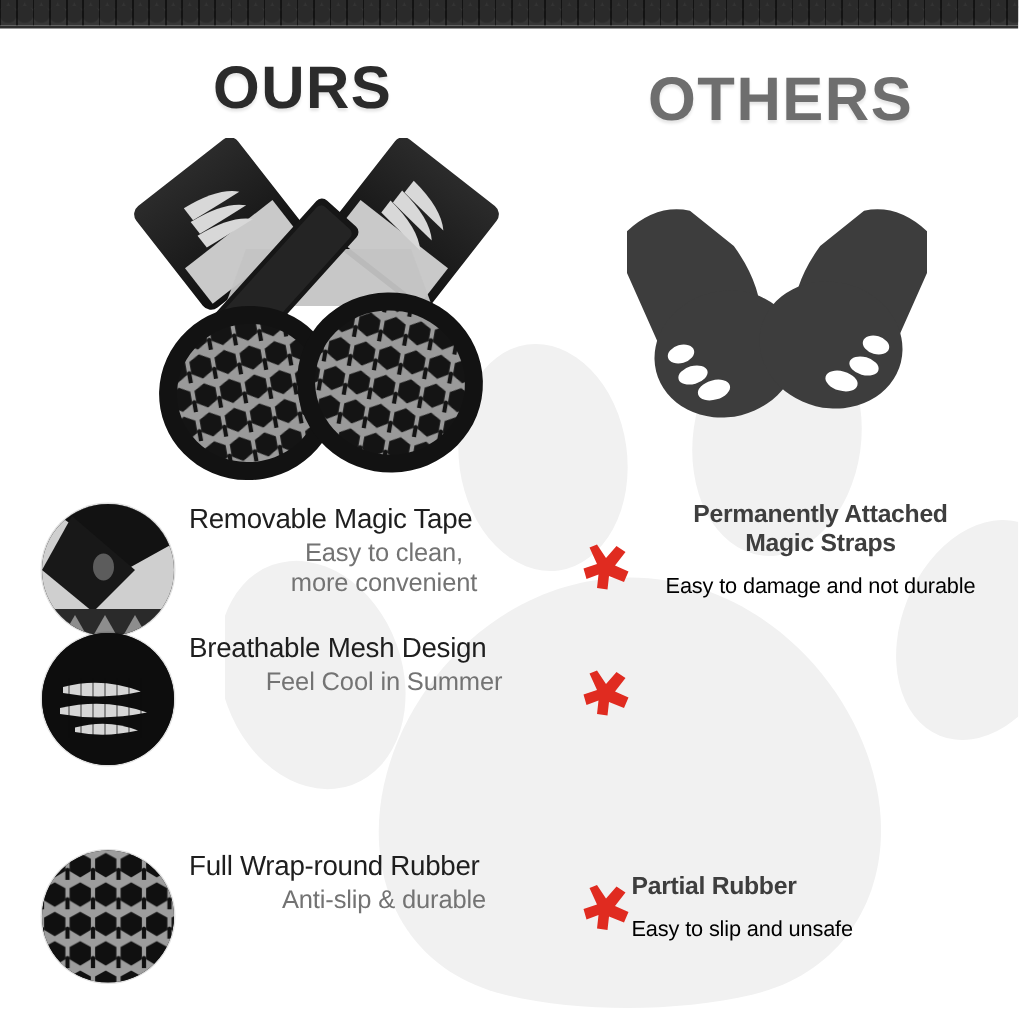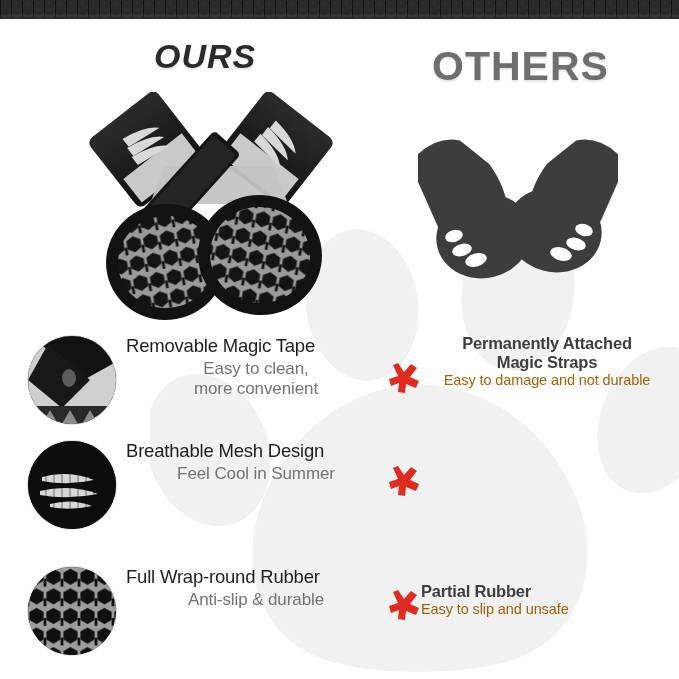--- a/index.html
+++ b/index.html
@@ -33,32 +33,32 @@
 
   
   .heading{
     position:absolute;
     font-weight:bold;
     letter-spacing:1px;
     z-index:10;
     white-space:nowrap;
     text-shadow:0 2px 2px rgba(0,0,0,.10);
   }
-  #h-ours{left:154px;top:37px;font-size:34px;color:#2b2b2b;font-style:italic;}
+  #h-ours{left:142px;top:37px;font-size:40px;color:#2b2b2b;}
   #h-others{left:432px;top:43px;font-size:41px;color:#6e6e6e;}
 
   
   .photo{position:absolute;z-index:8;}
   #ours-photo{left:78px;top:92px;width:270px;height:235px;}
   #others-photo{left:418px;top:118px;width:200px;height:180px;}
 
   
   .feature-row{position:absolute;left:0;width:679px;z-index:12;}
   #row-0{top:330px;height:100px;}
-  #row-1{top:435px;height:100px;}
+  #row-1{top:416px;height:100px;}
   #row-2{top:561px;height:100px;}
 
   .thumb{
     position:absolute;left:28px;top:6px;
     width:88px;height:88px;border-radius:50%;
     overflow:hidden;
     background:#111;
     box-shadow:0 0 0 1px rgba(0,0,0,.12);
   }
   .thumb svg{display:block;width:88px;height:88px;}
@@ -81,21 +81,21 @@
 
   .others-text{position:absolute;left:421px;width:252px;}
   #ot-0{top:4px;text-align:center;}
   #ot-1{top:17px;}
   #ot-2{top:21px;}
   .others-title{
     font-size:16.5px;font-weight:bold;color:#3e3e3e;line-height:1.14;
     letter-spacing:-.2px;
   }
   .others-sub{
-    font-size:14.5px;color:#a16207;line-height:1.2;margin-top:0;
+    font-size:14.5px;color:#000000;line-height:1.2;margin-top:11px;
     letter-spacing:-.1px;
   }
 </style>
 </head>
 <body>
 
 <div id="root">
 
   <div class="topstrip">
     <div class="honey"></div>

